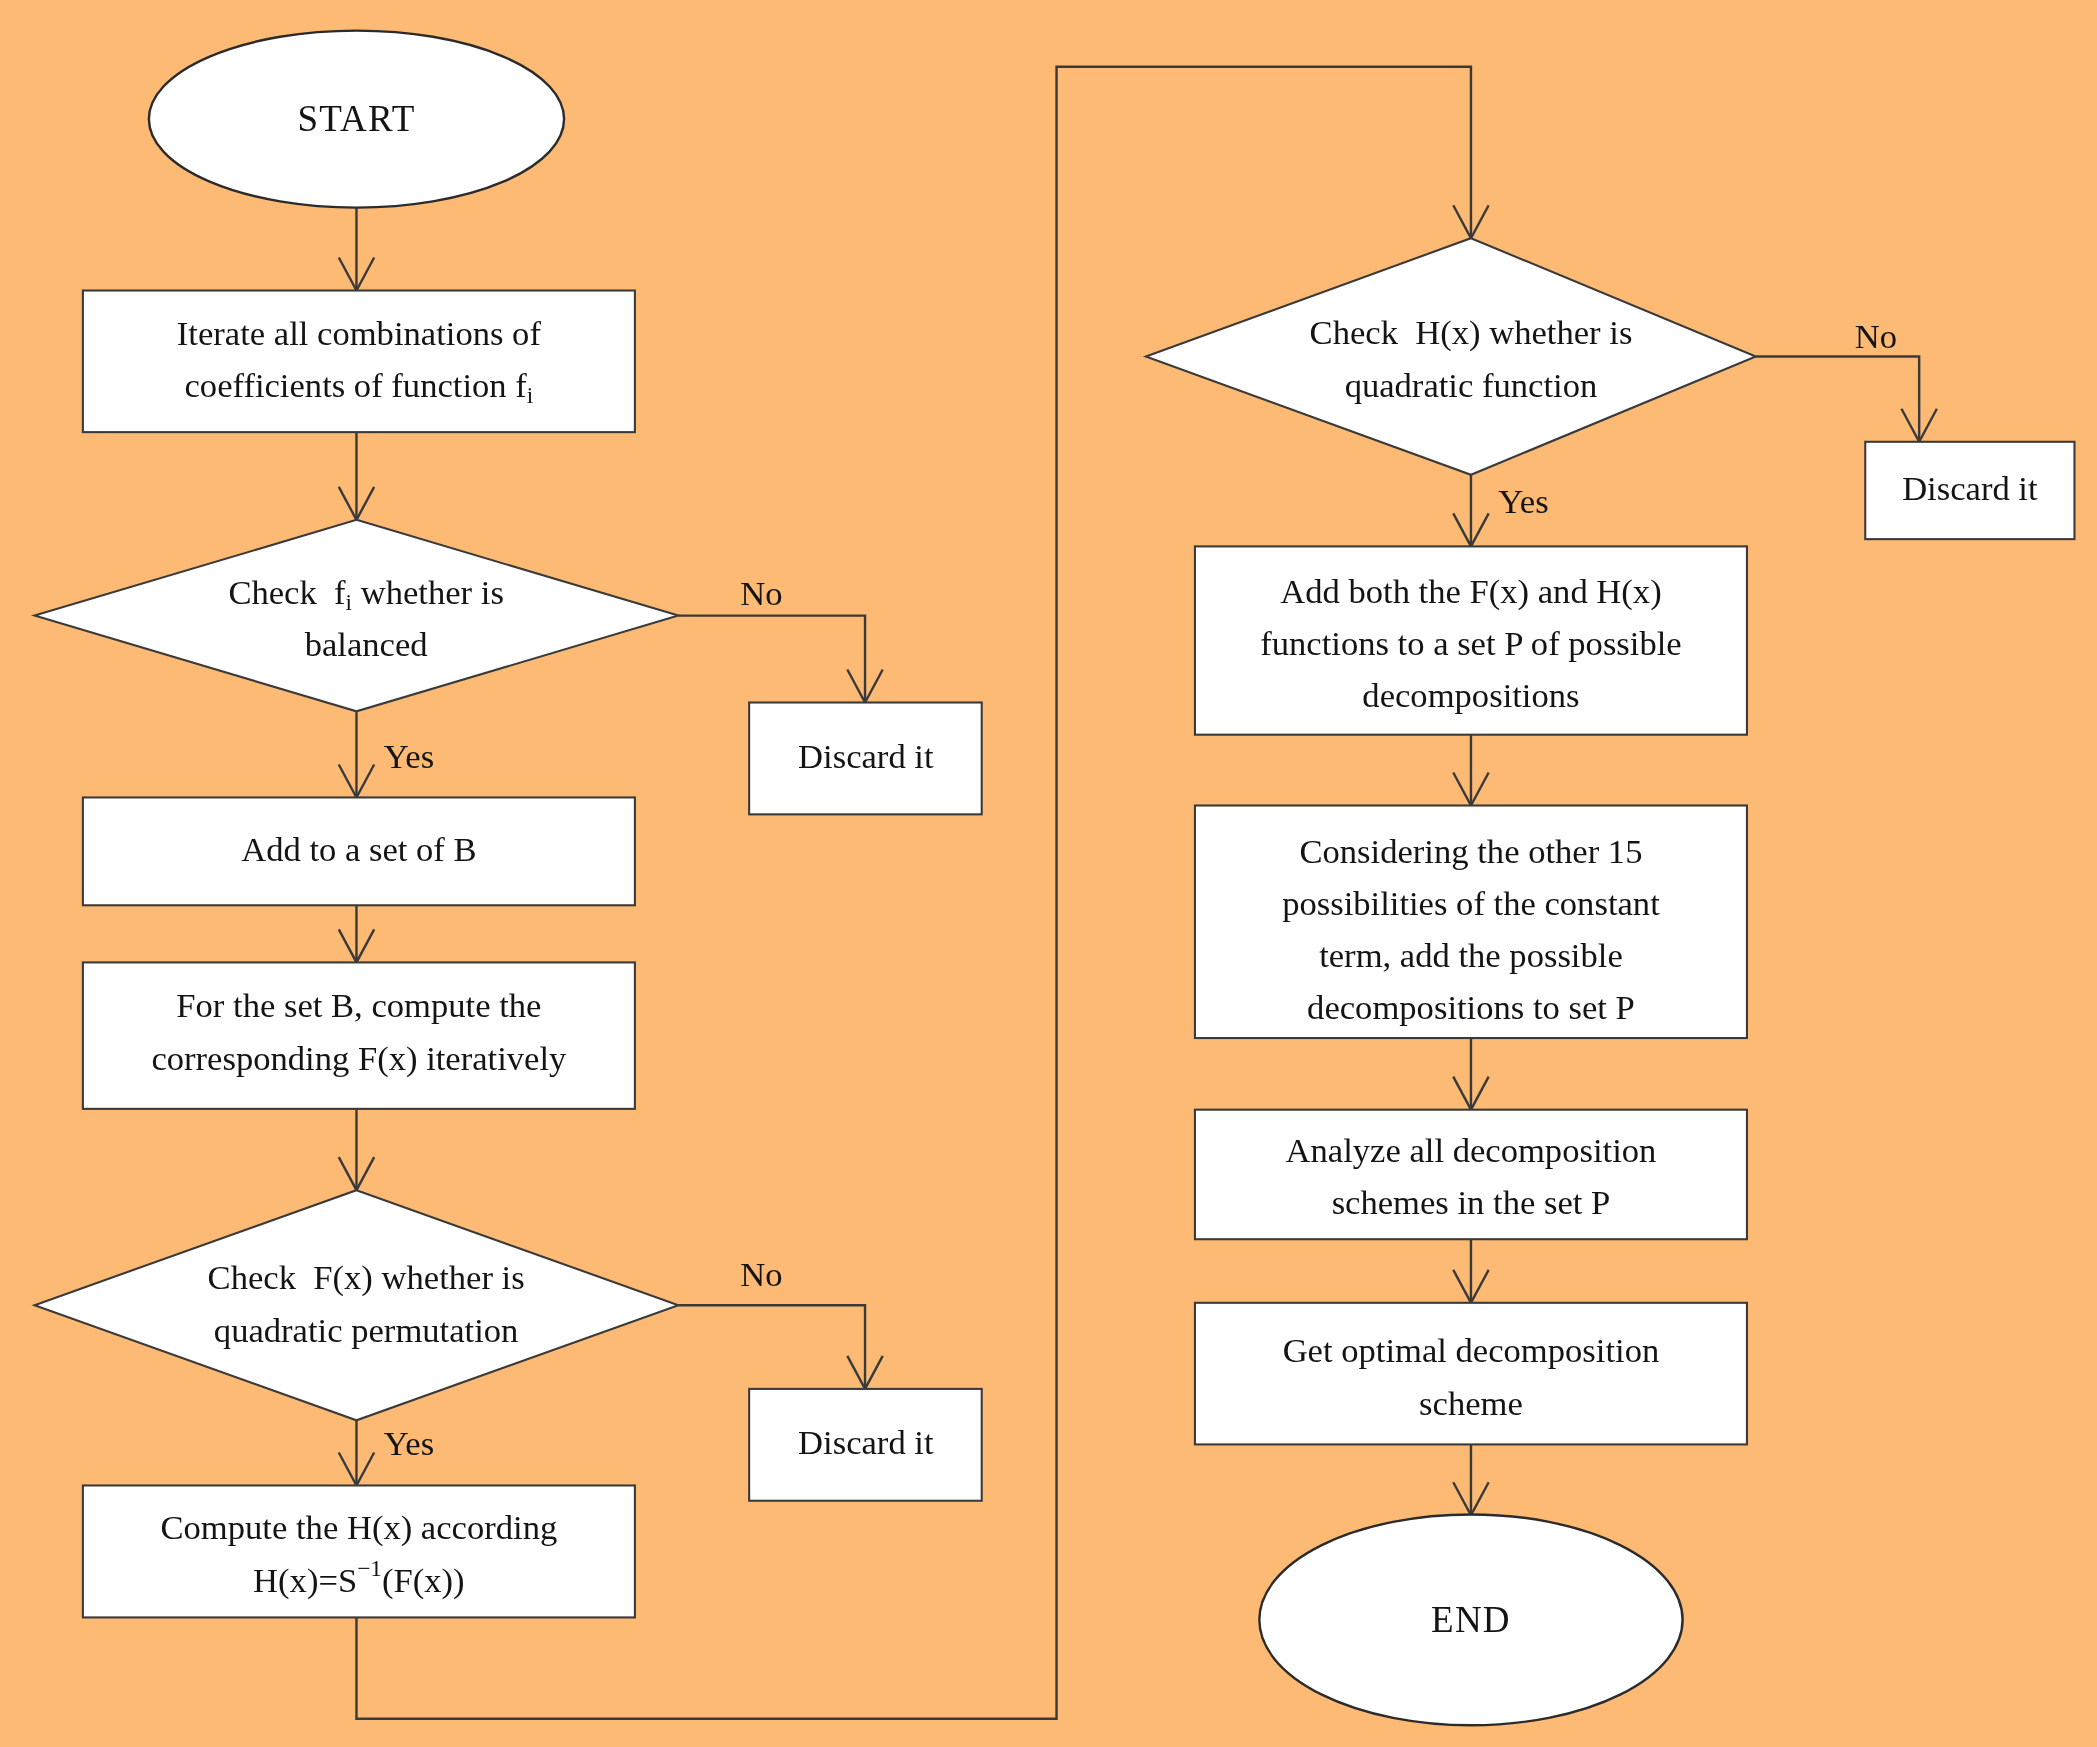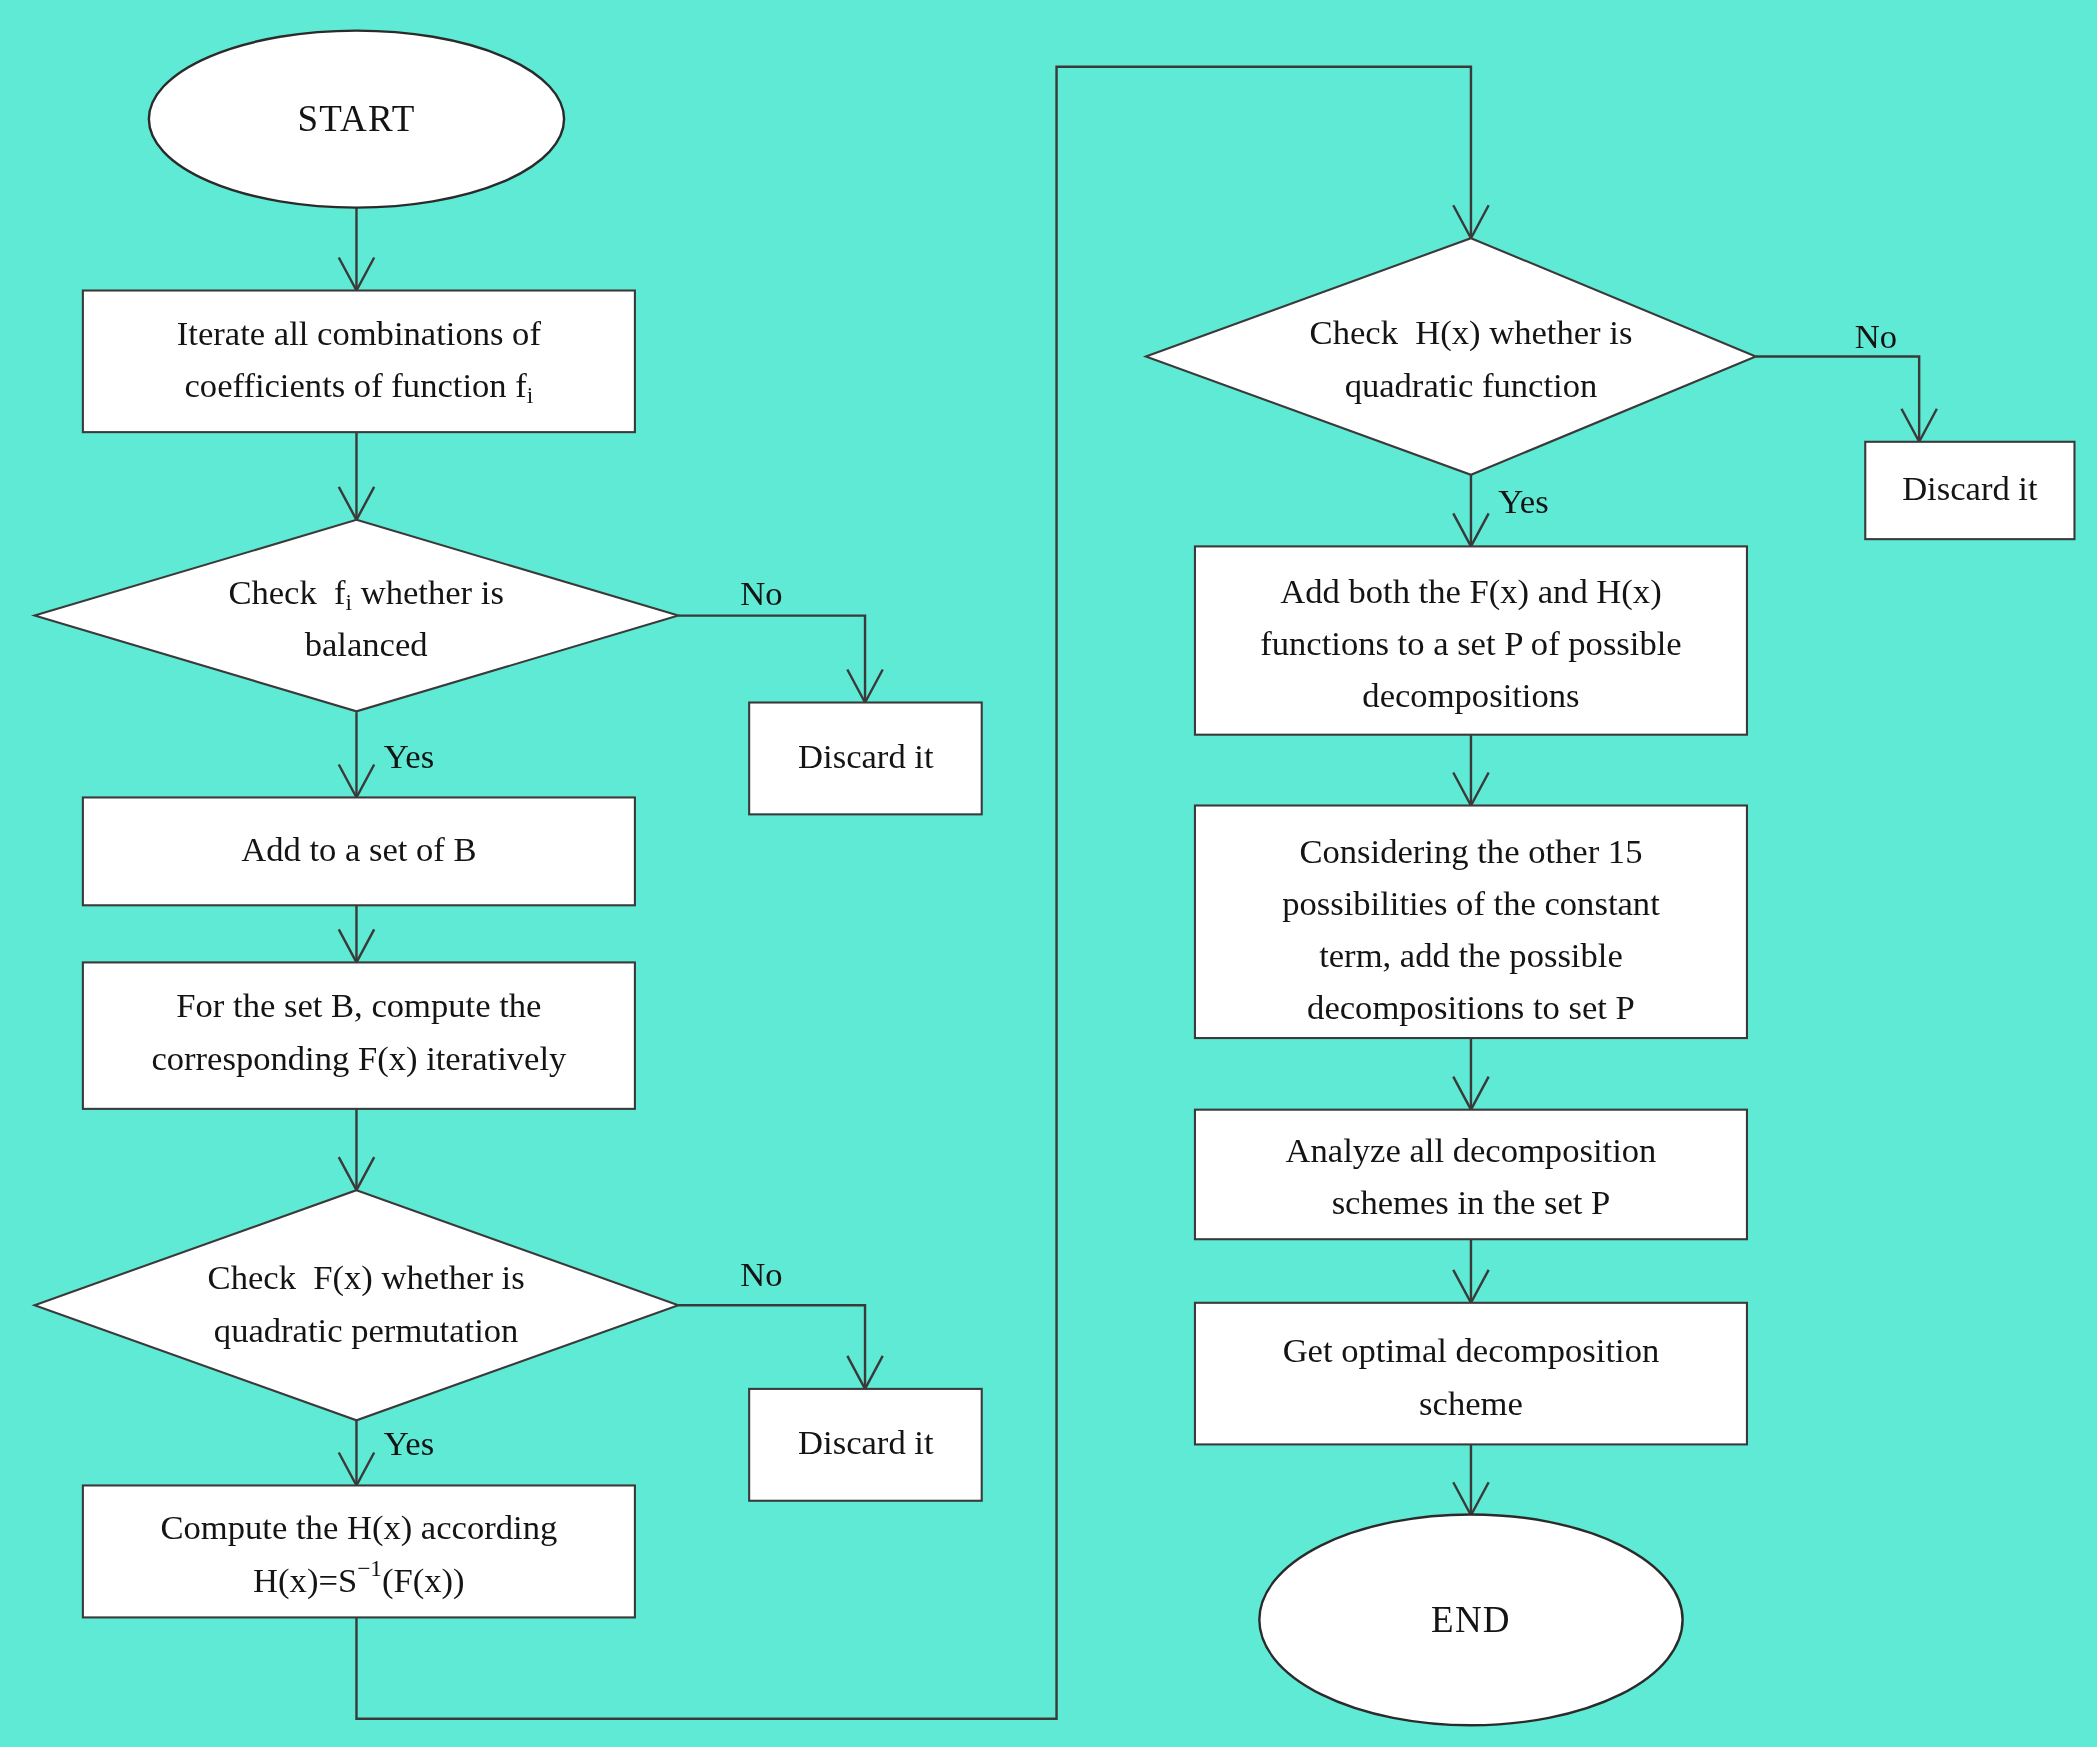--- a/index.html
+++ b/index.html
@@ -10,21 +10,21 @@
   body {
     width: 2097px;
     height: 1747px;
     font-family: "Liberation Serif", "DejaVu Serif", serif;
     overflow: hidden;
   }
   #flowchart-root {
     position: relative;
     width: 2097px;
     height: 1747px;
-    background: #5eead4;
+    background: #fdba74;
   }
   svg#flow-svg {
     position: absolute;
     top: 0;
     left: 0;
     width: 2097px;
     height: 1747px;
     display: block;
   }
   .shape-outline {

